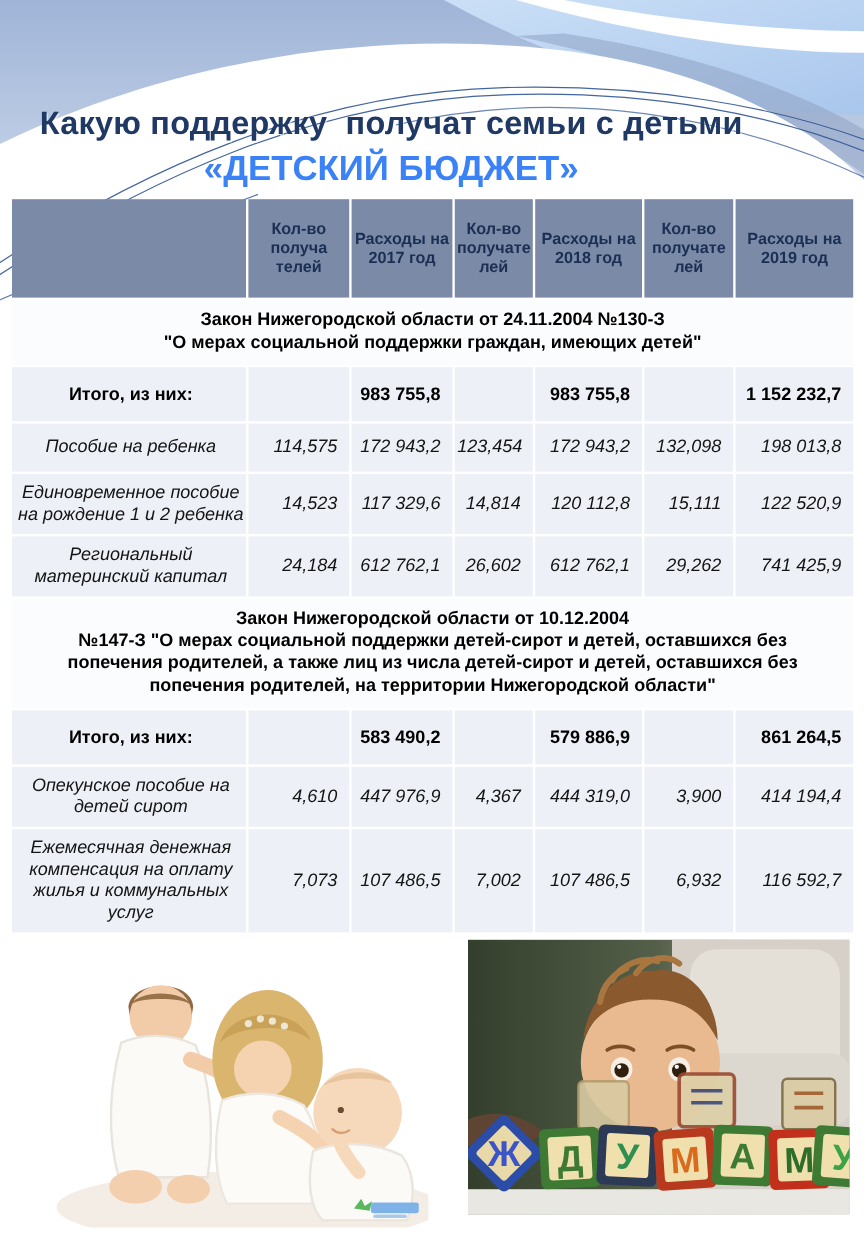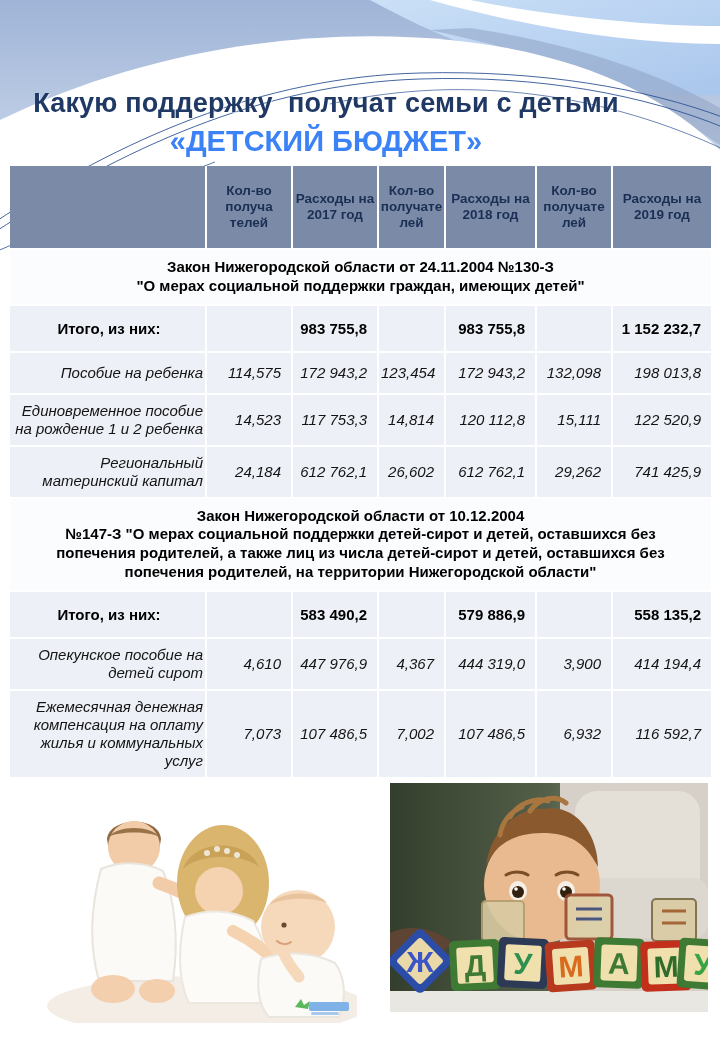--- a/index.html
+++ b/index.html
@@ -34,21 +34,21 @@
     background:#FBFCFE;color:#000;font-weight:bold;font-size:15px;
     text-align:center;line-height:1.25;padding:8px 14px;white-space:pre-line;
   }
   .tr-total td{
     background:#EDF0F6;color:#000;font-weight:bold;font-size:15px;padding:14px 2px;
   }
   .tr-item td{
     background:#EDF0F6;color:#141414;font-style:italic;font-size:15px;padding:7px 2px;
     line-height:1.2;
   }
-  .cell-label{text-align:right;padding-left:5px !important;}
+  .cell-label{text-align:center;padding-left:5px !important;}
   .tr-total .cell-label{text-align:center;}
   .cell-num{text-align:right;padding-right:10px !important;margin-left:16px;}
   
   .photo{position:absolute;display:block;}
   .photo-left{left:47px;top:791px;}
   .photo-right{left:390px;top:783px;}
 </style>
 </head>
 <body>
 
@@ -129,21 +129,21 @@
       <td class="cell-num">172 943,2</td>
       <td class="cell-num">123,454</td>
       <td class="cell-num">172 943,2</td>
       <td class="cell-num">132,098</td>
       <td class="cell-num">198 013,8</td>
     </tr>
 
     <tr class="tr-item" style="height:40px">
       <td class="cell-label">Единовременное пособие на рождение 1 и 2 ребенка</td>
       <td class="cell-num">14,523</td>
-      <td class="cell-num">117 753,3</td>
+      <td class="cell-num">117 329,6</td>
       <td class="cell-num">14,814</td>
       <td class="cell-num">120 112,8</td>
       <td class="cell-num">15,111</td>
       <td class="cell-num">122 520,9</td>
     </tr>
 
     <tr class="tr-item" style="height:44px">
       <td class="cell-label">Региональный материнский капитал</td>
       <td class="cell-num">24,184</td>
       <td class="cell-num">612 762,1</td>
@@ -158,21 +158,21 @@
 №147-З "О мерах социальной поддержки детей-сирот и детей, оставшихся без попечения родителей, а также лиц из числа детей-сирот и детей, оставшихся без попечения родителей, на территории Нижегородской области"</td>
     </tr>
 
     <tr class="tr-total" style="height:36px">
       <td class="cell-label">Итого, из них:</td>
       <td class="cell-num"></td>
       <td class="cell-num">583 490,2</td>
       <td class="cell-num"></td>
       <td class="cell-num">579 886,9</td>
       <td class="cell-num"></td>
-      <td class="cell-num">558 135,2</td>
+      <td class="cell-num">861 264,5</td>
     </tr>
 
     <tr class="tr-item" style="height:48px">
       <td class="cell-label">Опекунское пособие на детей сирот</td>
       <td class="cell-num">4,610</td>
       <td class="cell-num">447 976,9</td>
       <td class="cell-num">4,367</td>
       <td class="cell-num">444 319,0</td>
       <td class="cell-num">3,900</td>
       <td class="cell-num">414 194,4</td>

